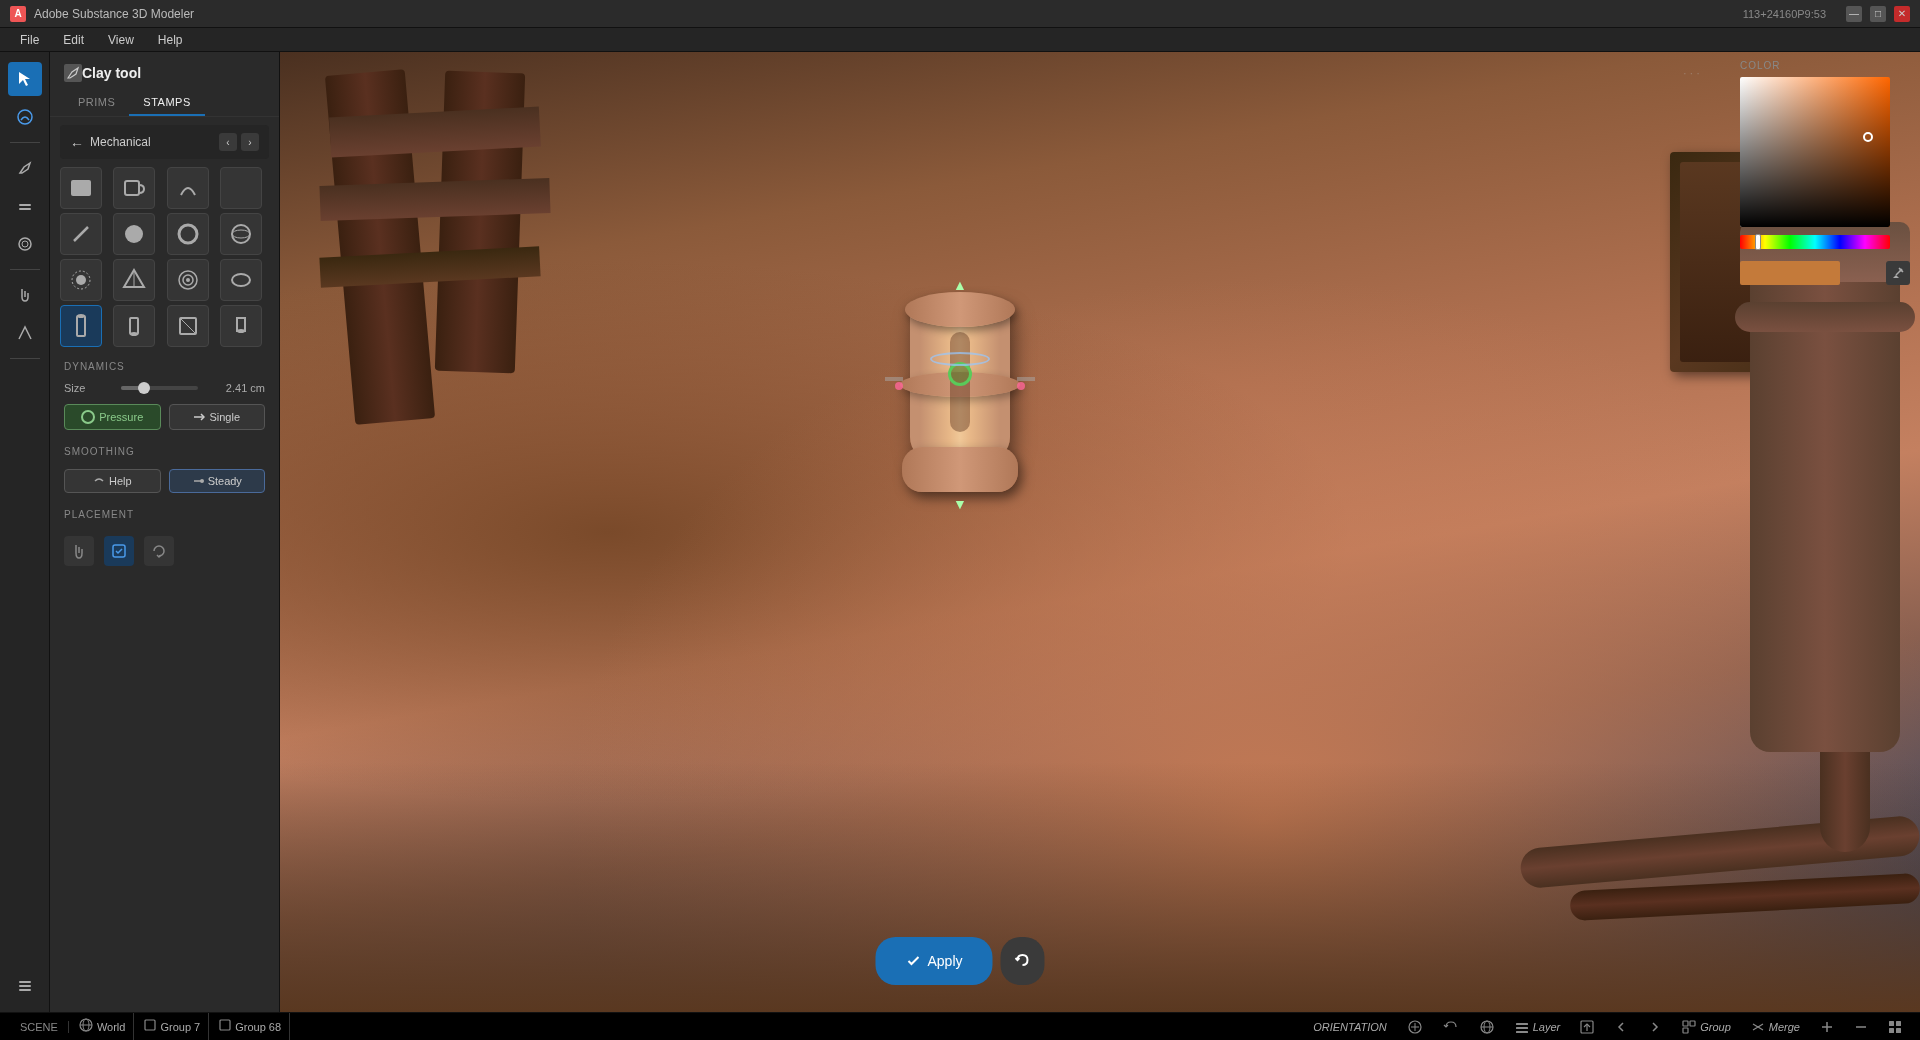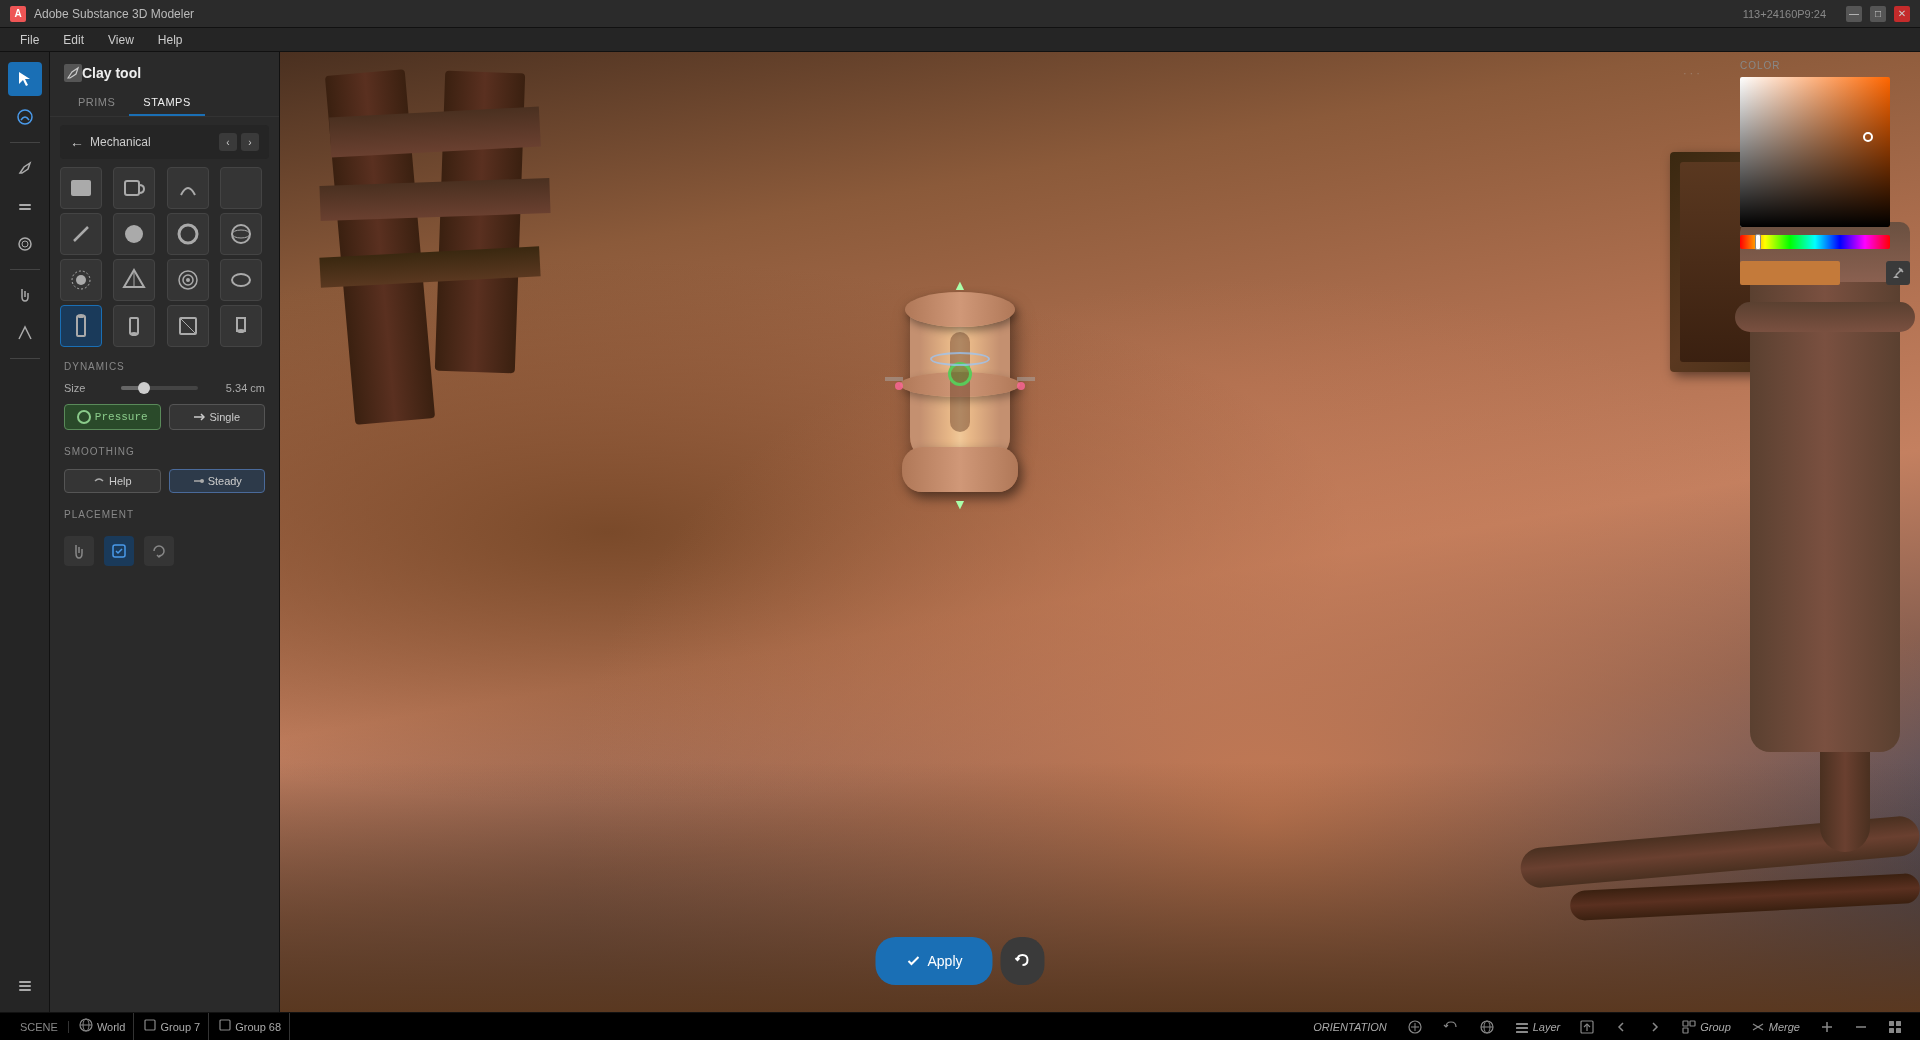--- a/index.html
+++ b/index.html
@@ -266,21 +266,20 @@
       color: #ccc;
       font-size: 11px;
       cursor: pointer;
       display: flex; align-items: center; justify-content: center; gap: 4px;
       text-align: center;
     }
     .toggle-btn.active {
       background: #2a4a2a;
       border-color: #5a8a5a;
       color: #8aca8a;
-      font-family: Liberation Mono, monospace;
     }
     .toggle-btn .btn-icon {
       width: 14px; height: 14px;
       border-radius: 50%;
       border: 2px solid currentColor;
       display: inline-block;
     }
 
     
     .smooth-btn {
@@ -498,21 +497,21 @@
         linear-gradient(170deg, #4a3020 0%, #8b5a3a 20%, #b07050 40%, #c48060 55%, #8a6050 70%, #3a4560 90%);
     }
 
   </style>
 </head>
 <body>
 
 <div id="titlebar">
   <div id="titlebar-icon">A</div>
   <span id="titlebar-title">Adobe Substance 3D Modeler</span>
-  <span id="titlebar-coords">113+24160P9:24</span>
+  <span id="titlebar-coords">113+24160P9:53</span>
   <div id="titlebar-controls">
     <div class="title-btn">—</div>
     <div class="title-btn">□</div>
     <div class="title-btn" style="background:#c42b2b;">✕</div>
   </div>
 </div>
 
 <div id="menubar">
   <div class="menu-item">File</div>
   <div class="menu-item">Edit</div>
@@ -696,21 +695,21 @@
   </div>
 
   <div class="section-title">DYNAMICS</div>
 
   <div class="slider-row">
     <div class="slider-label">Size</div>
     <div class="slider-track">
       <div class="slider-fill" style="width:30%;"></div>
       <div class="slider-thumb" style="left:calc(30% - 6px);"></div>
     </div>
-    <div class="slider-value">5.34 cm</div>
+    <div class="slider-value">2.41 cm</div>
   </div>
 
   <div class="btn-row">
     <div class="toggle-btn active">
       <span class="btn-icon"></span>
       <span>Pressure</span>
     </div>
     <div class="toggle-btn">
       <svg width="12" height="12" viewBox="0 0 12 12">
           <line x1="1" y1="6" x2="11" y2="6" stroke="currentColor" stroke-width="1.5"></line>

